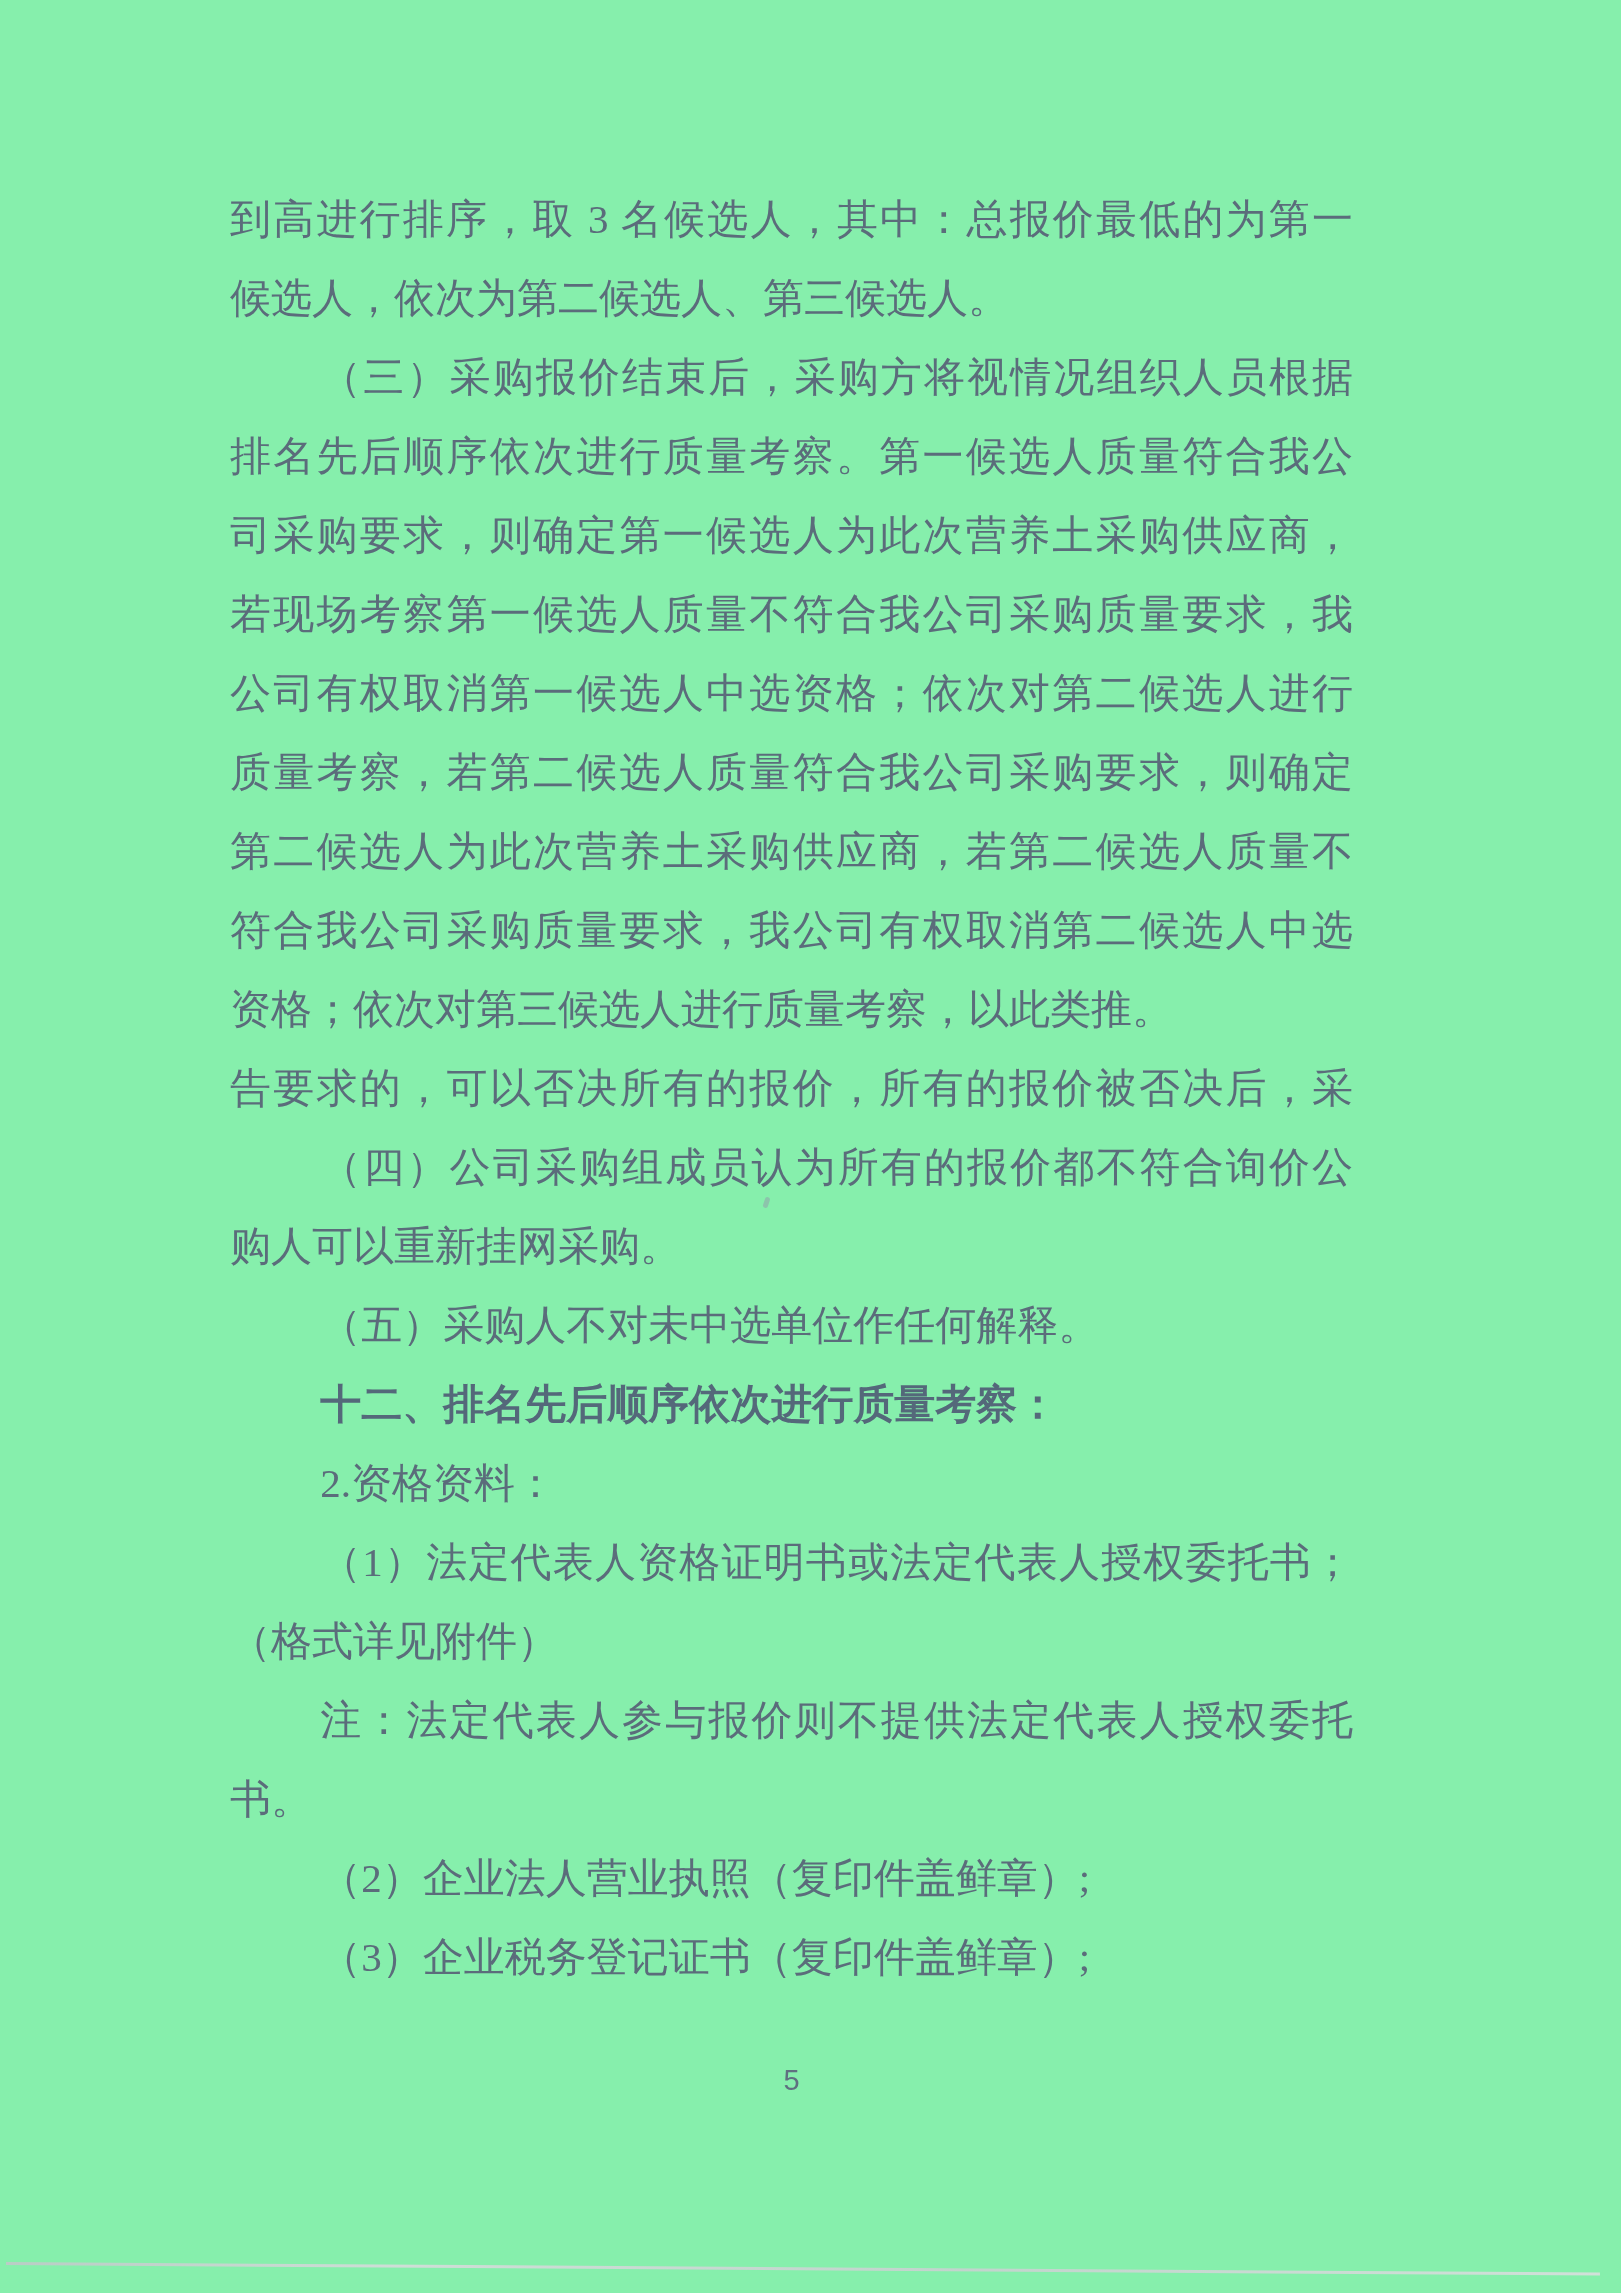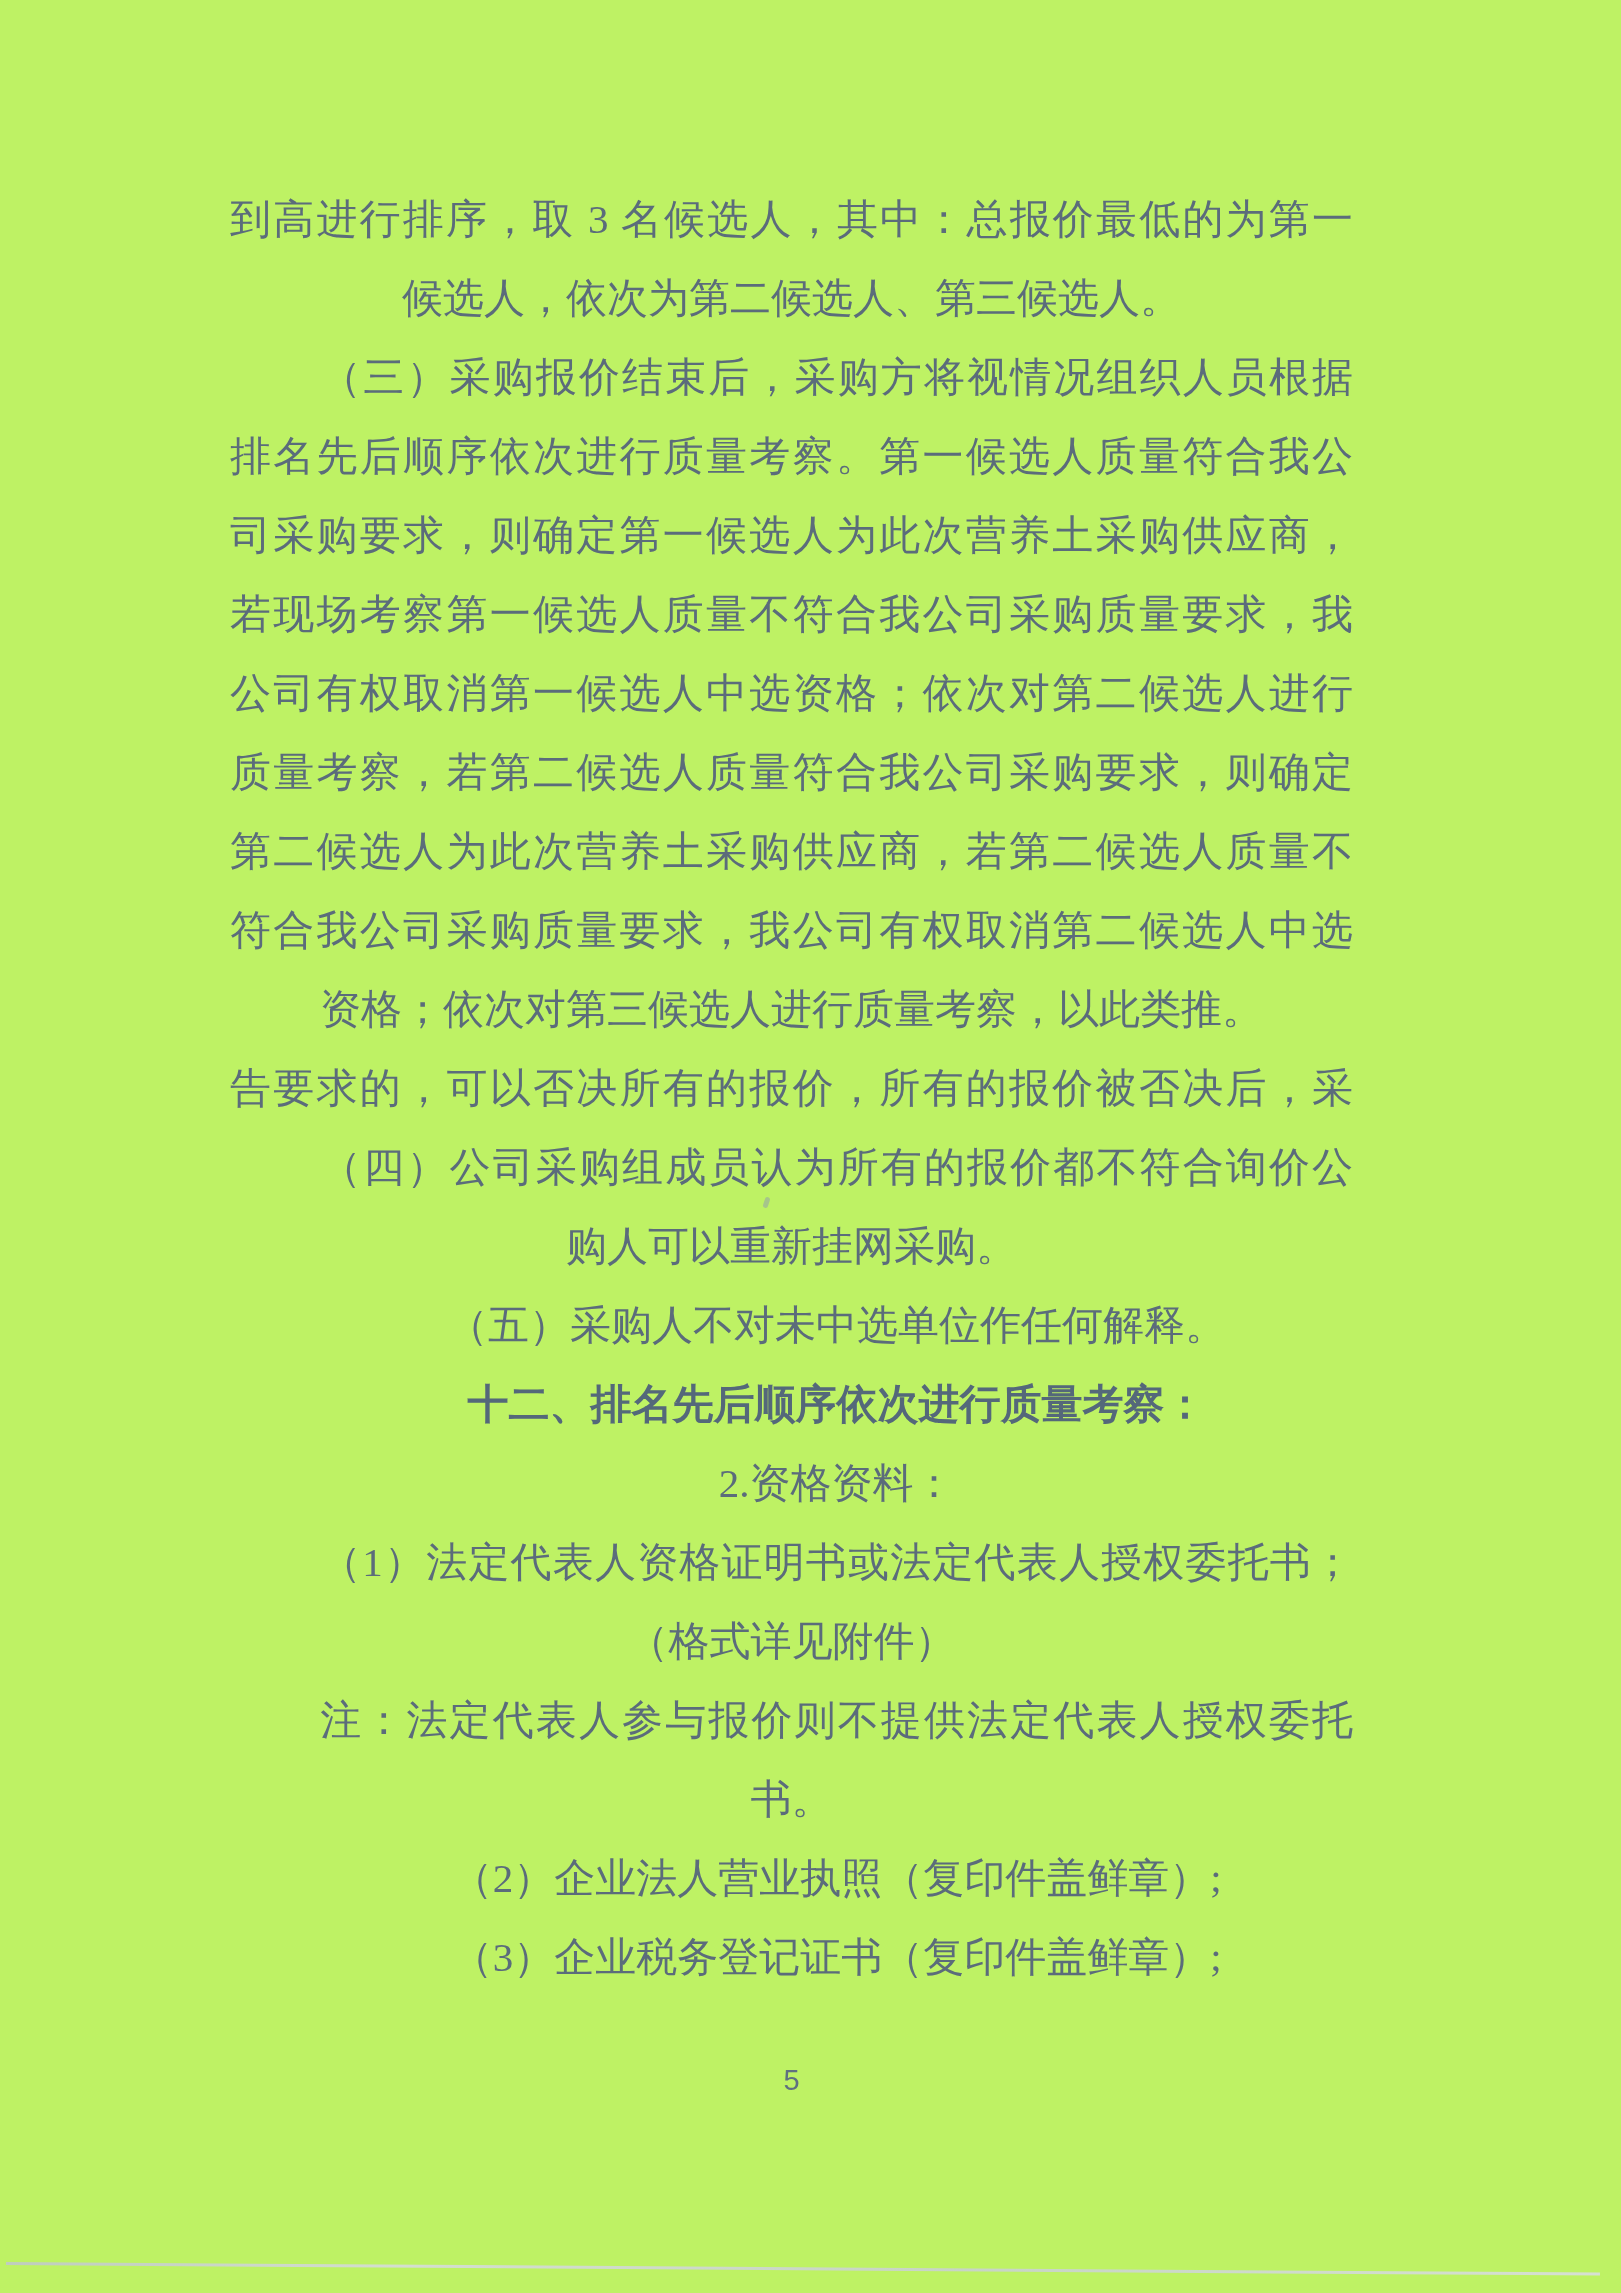--- a/index.html
+++ b/index.html
@@ -4,36 +4,36 @@
 <style>
   html, body {
     margin: 0;
     padding: 0;
     background: #ffffff;
   }
   .page {
     position: relative;
     width: 1621px;
     height: 2294px;
-    background: #bef264;
+    background: #86efac;
     overflow: hidden;
     font-family: "Liberation Serif", "DejaVu Serif", serif;
   }
   .content {
     position: absolute;
     left: 230px;
     top: 180px;
     width: 1123px;
   }
   .ln {
     height: 79px;
     line-height: 79px;
     font-size: 41px;
     color: #5b6c7b;
-    text-align: center;
+    text-align: left;
     white-space: normal;
     overflow: visible;
   }
   .fill {
     text-align: justify;
     text-align-last: justify;
     text-justify: inter-ideograph;
   }
   .indent {
     text-indent: 2.2em;

